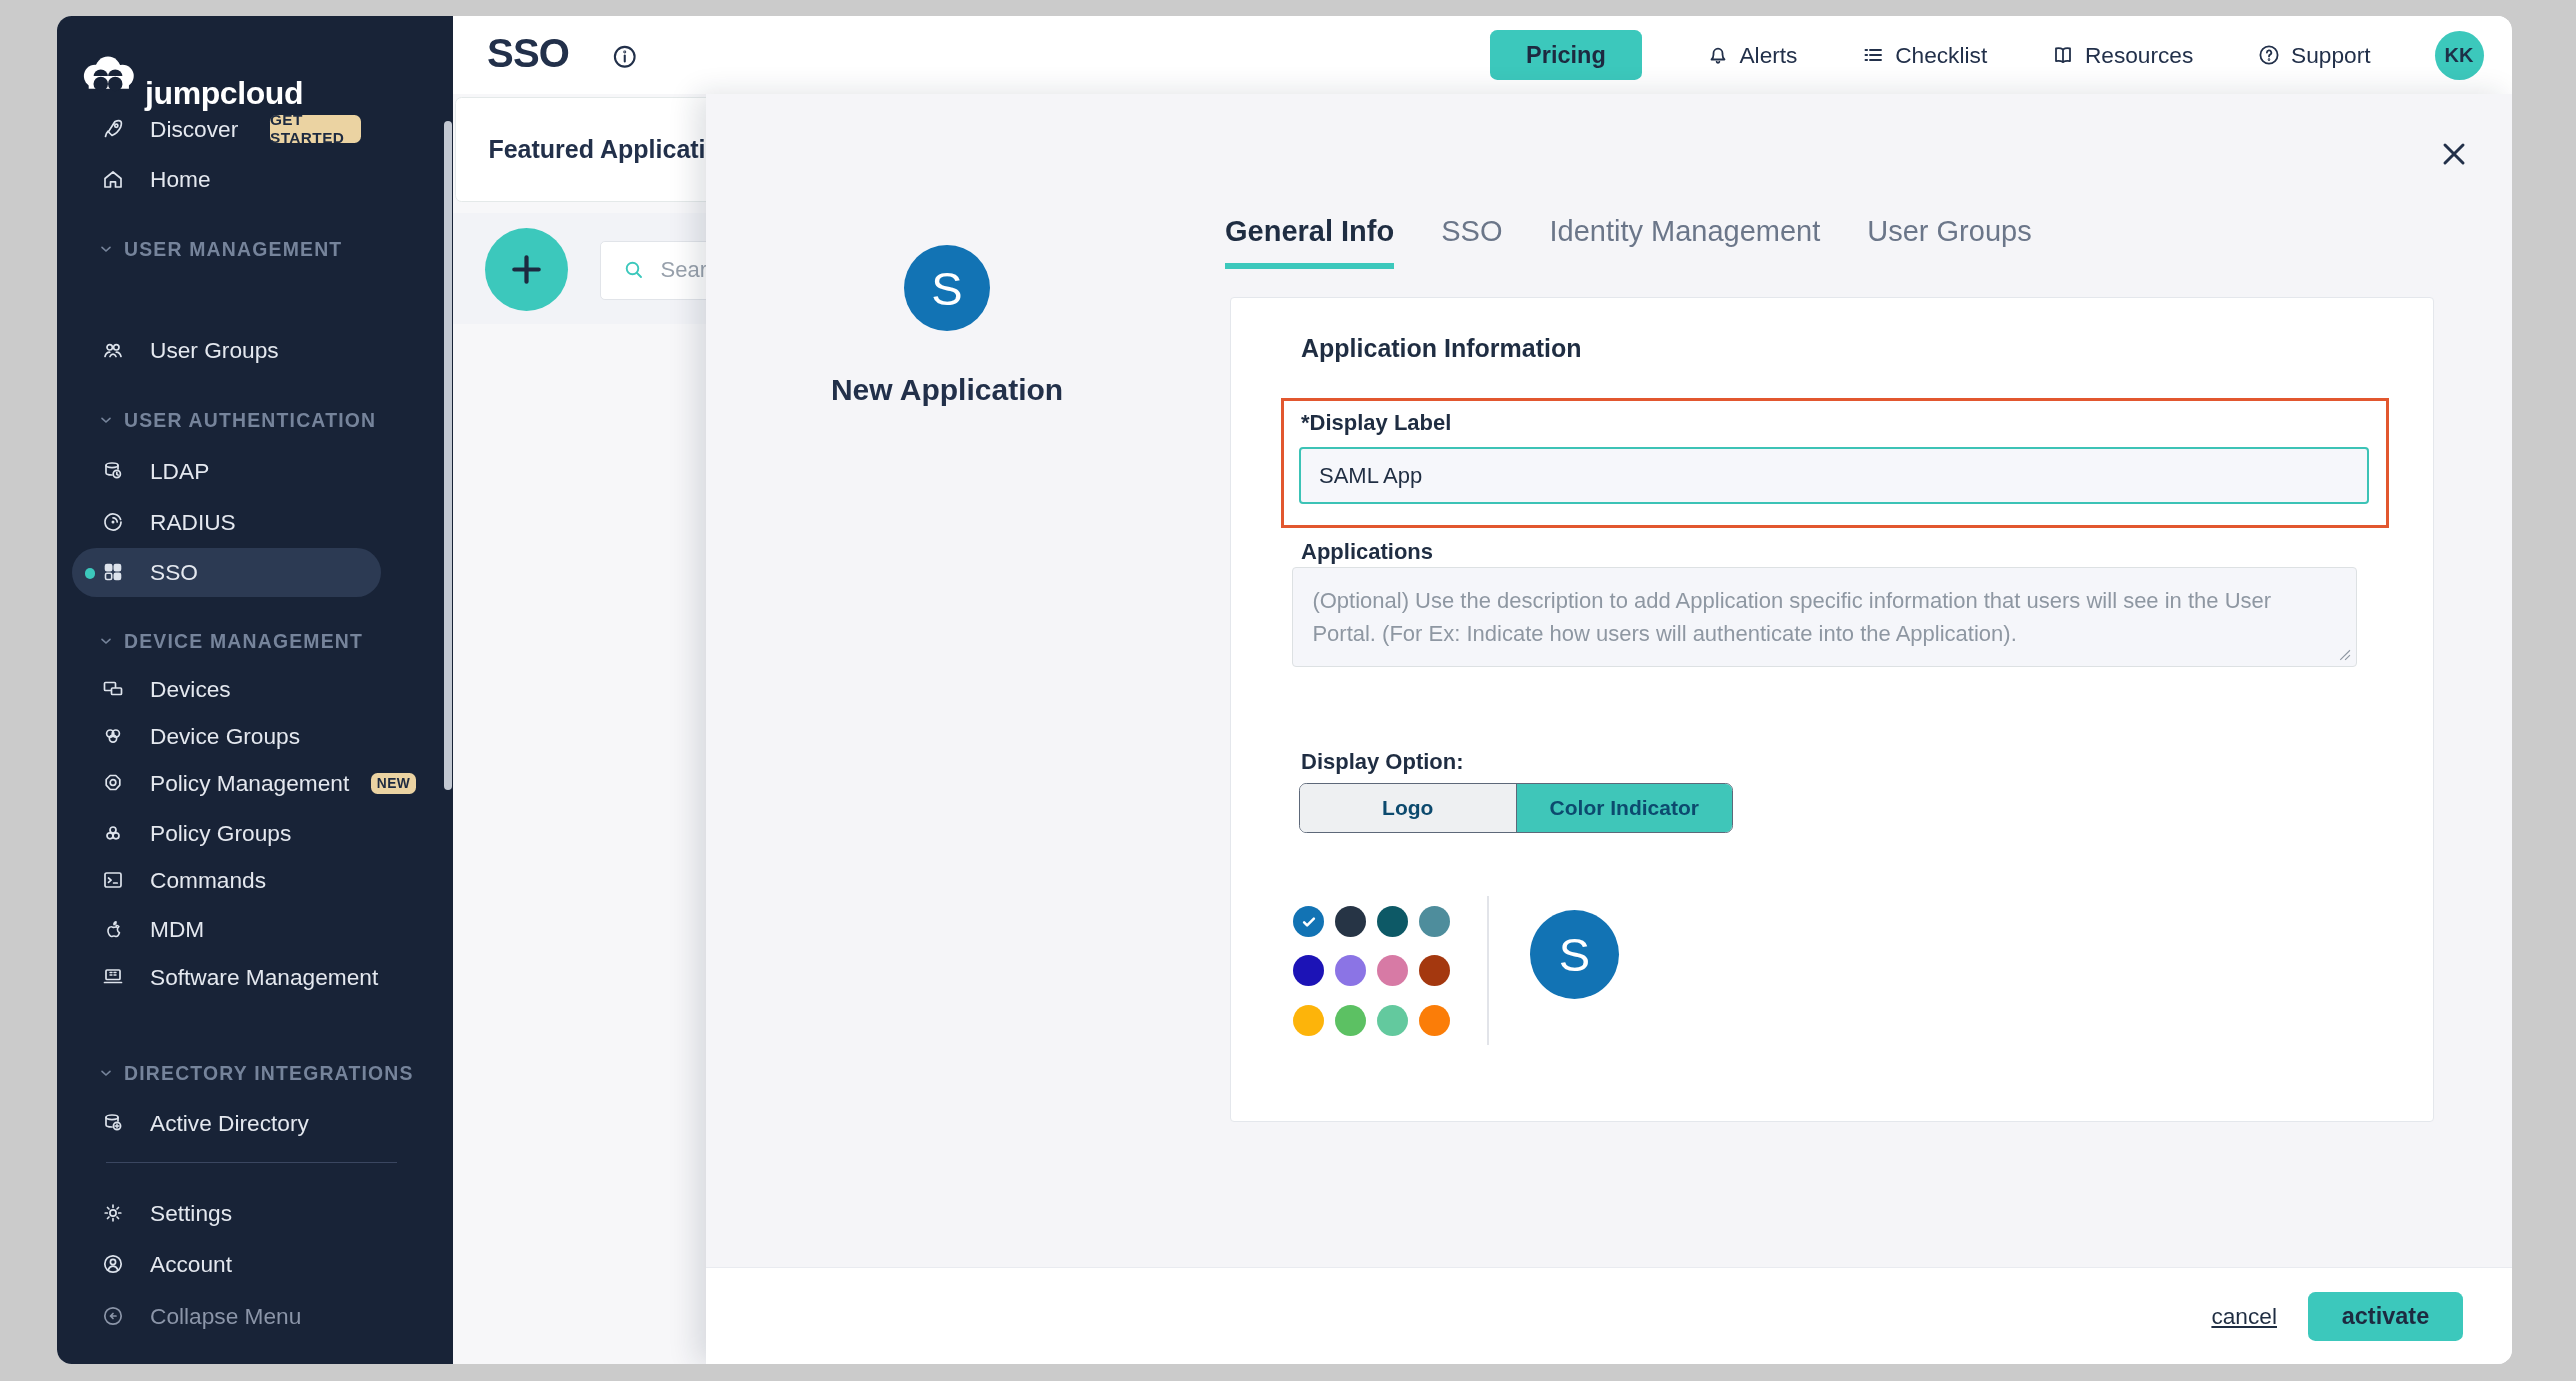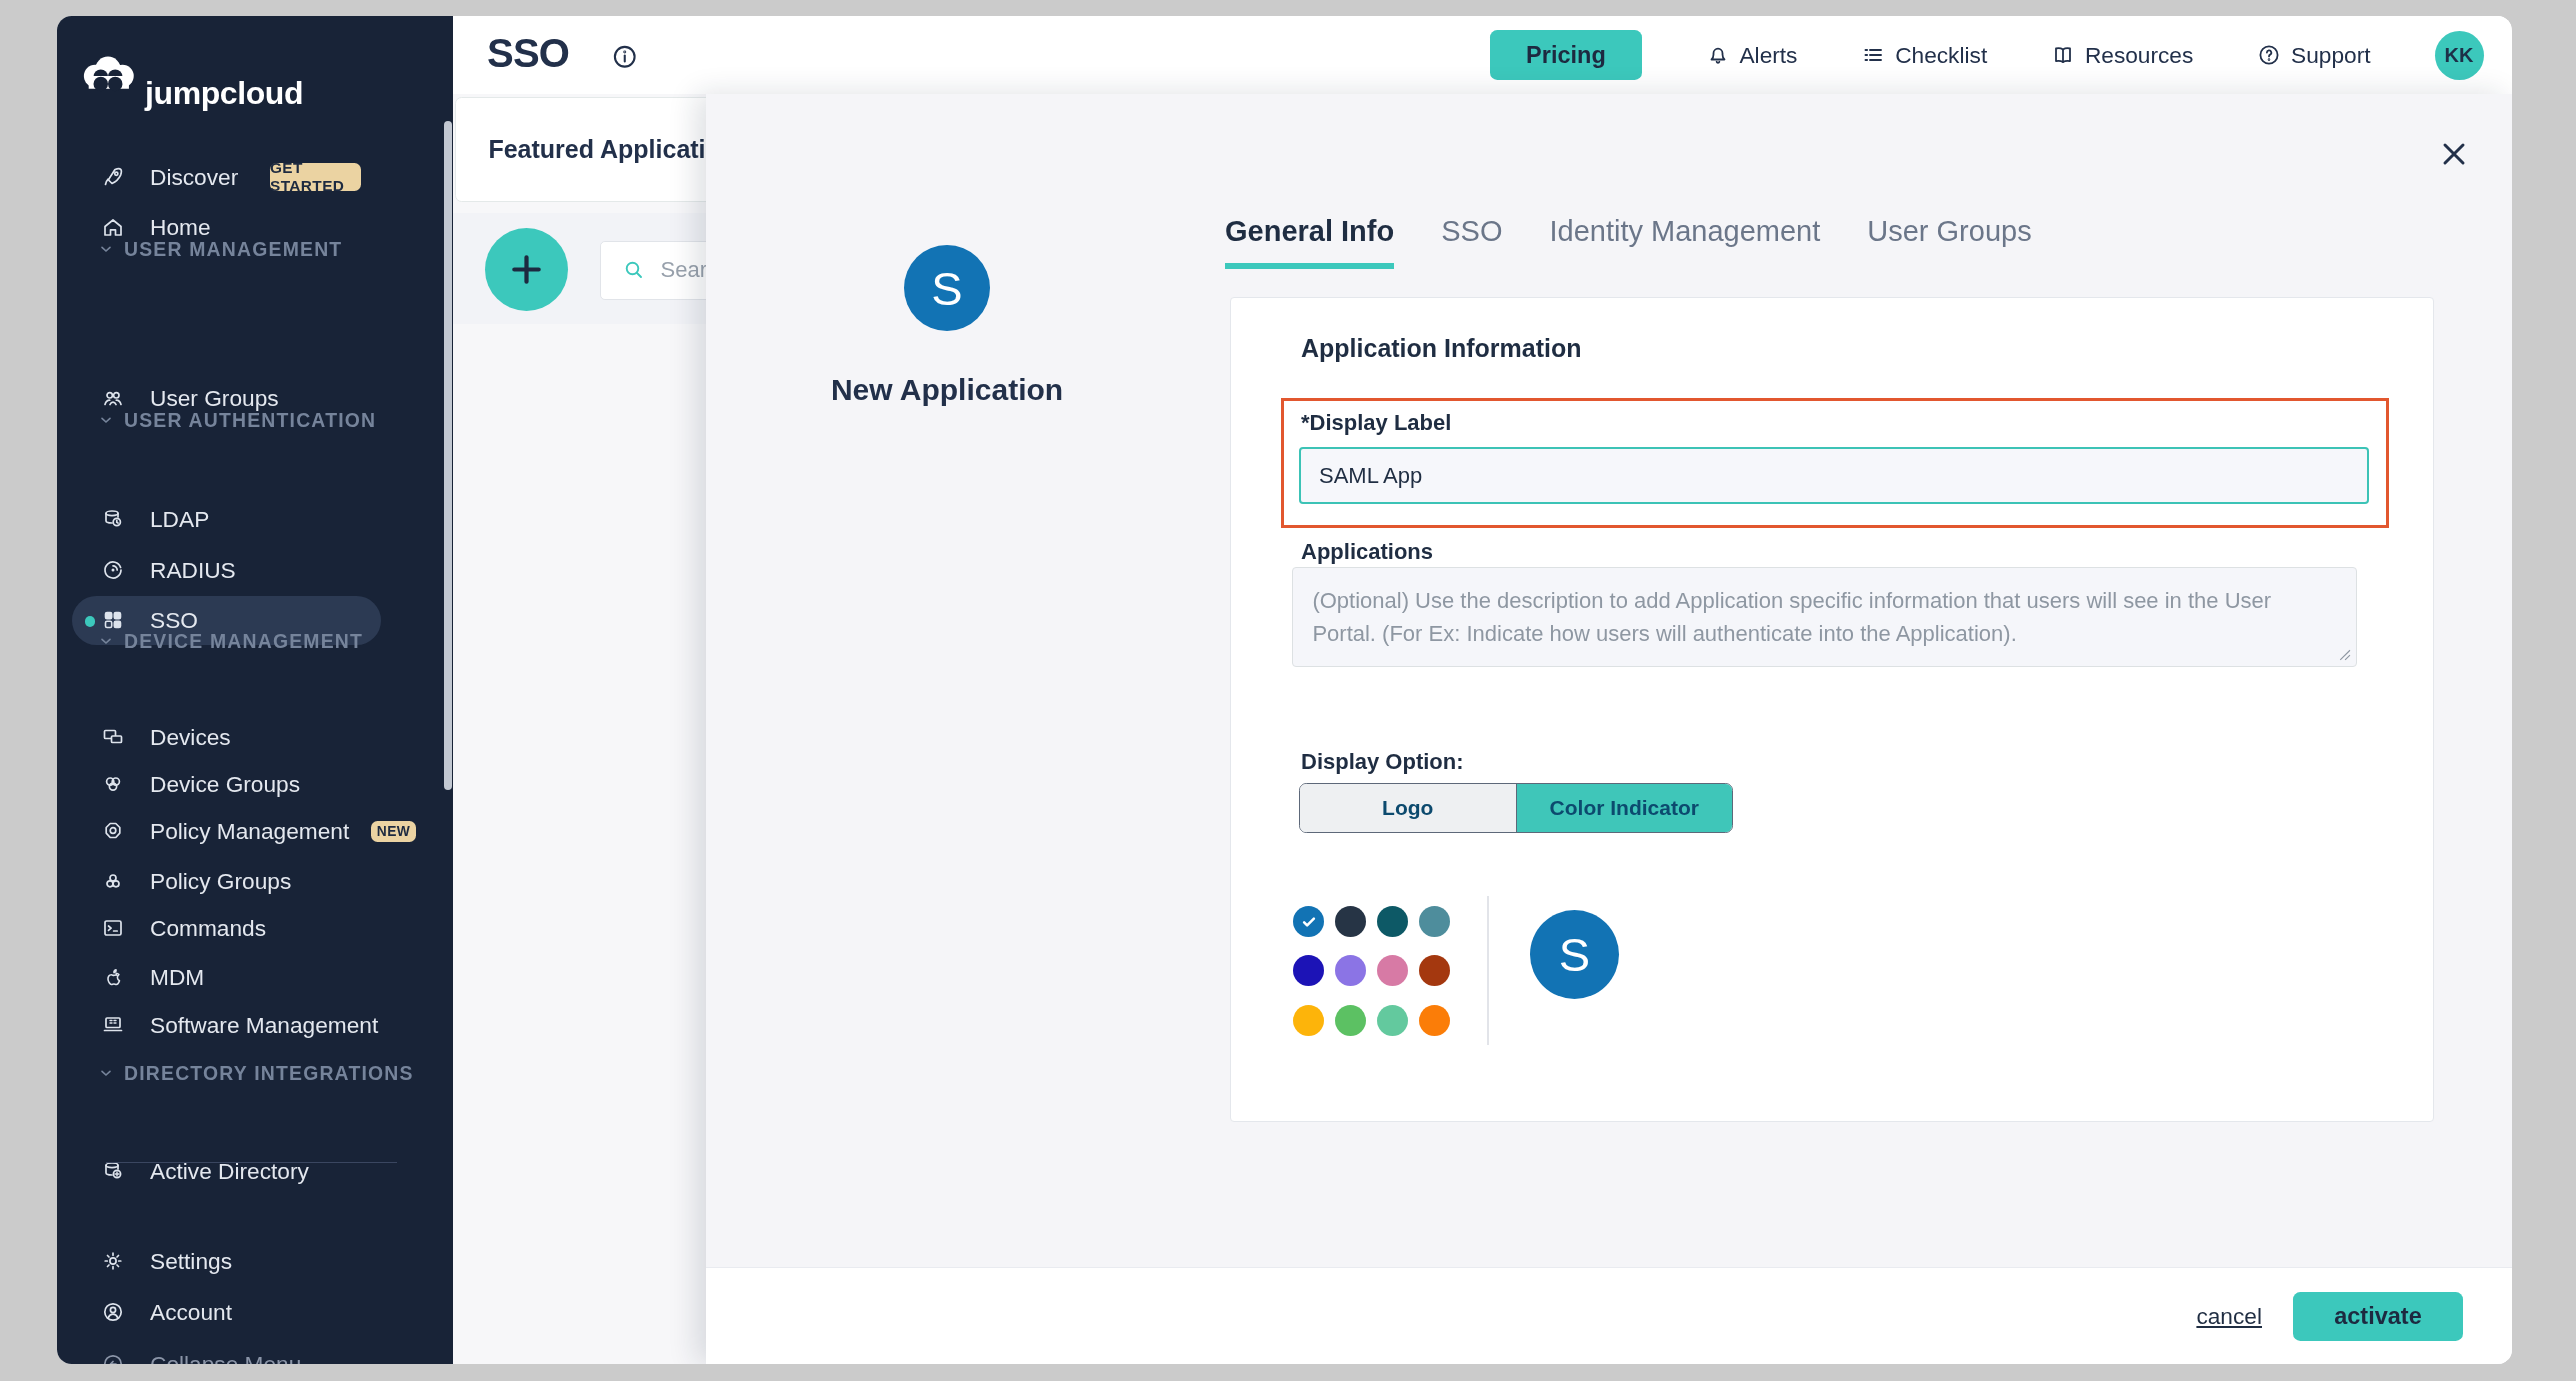--- a/index.html
+++ b/index.html
@@ -3,21 +3,21 @@
 <meta charset="utf-8">
 <style>
   html,body{margin:0;padding:0;background:#cbcbcb;font-family:"Liberation Sans",sans-serif;}
   .screen{position:relative;width:2576px;height:1382px;background:#cbcbcb;overflow:hidden;}
   .app{position:absolute;left:57px;top:16px;width:2455px;height:1348px;background:#ffffff;border-radius:14.6px;overflow:hidden;}
 
   
   .sidebar{position:absolute;left:0;top:0;width:396px;height:100%;background:#182337;}
   .logo{position:absolute;left:22px;top:19.4px;display:flex;align-items:center;gap:8px;}
   .logo-text{color:#ffffff;font-size:32px;font-weight:bold;letter-spacing:-0.4px;margin-top:40px;}
-  .srow{position:absolute;left:0;width:335px;height:50px;display:flex;align-items:center;cursor:pointer;margin-top:48px;}
+  .srow{position:absolute;left:0;width:335px;height:50px;display:flex;align-items:center;cursor:pointer;}
   .srow .nicon{position:absolute;left:44px;width:24px;height:24px;color:#dde3ec;}
   .srow .nlabel{position:absolute;left:93px;color:#e4e8ef;font-size:22.7px;}
   .sec-title{position:absolute;left:4px;width:372px;height:50px;display:flex;align-items:center;}
   .sec-title .chev{position:absolute;left:37px;width:16px;height:16px;color:#76849b;}
   .sec-title .stext{position:absolute;left:63px;color:#76849b;font-size:19.4px;font-weight:bold;letter-spacing:1.2px;}
   .pill{position:absolute;left:14.6px;width:309px;height:49px;background:#2c3a53;border-radius:25px;}
   .active-dot{position:absolute;left:27.5px;top:21px;width:10.5px;height:10.5px;border-radius:50%;background:#3cc8bc;}
   .badge{position:absolute;background:#ebd3a2;color:#1d2a40;font-weight:bold;border-radius:6.5px;display:flex;align-items:center;justify-content:center;}
   .badge.getstarted{left:213px;top:11.3px;width:91px;height:28px;font-size:15.4px;letter-spacing:0.4px;}
   .badge.new{left:314px;top:15.4px;width:45px;height:21px;font-size:13.8px;letter-spacing:0.4px;}
@@ -72,21 +72,21 @@
   .toggle .opt.off{background:#eef0f2;border-right:1.6px solid #5d6879;}
   .toggle .opt.on{background:#3fc6b9;}
   .swatches{position:absolute;left:62px;top:608px;width:157px;height:129px;}
   .swatch{position:absolute;width:31px;height:31px;border-radius:50%;cursor:pointer;display:flex;align-items:center;justify-content:center;}
   .swatch svg{width:18px;height:18px;color:#ffffff;}
   .vdivider{position:absolute;left:256px;top:598px;width:2.4px;height:149px;background:#e2e4e9;}
   .preview-circle{position:absolute;left:299px;top:612px;width:89px;height:89px;border-radius:50%;background:#1273b4;color:#ffffff;font-size:47px;display:flex;align-items:center;justify-content:center;}
 
   .modal-footer{position:absolute;left:0;top:1173px;width:100%;height:97px;background:#ffffff;border-top:1.6px solid #e9ebf0;display:flex;align-items:center;justify-content:flex-end;gap:31px;padding-right:49px;box-sizing:border-box;}
   .cancel-link{color:#1f2d42;font-size:22.7px;text-decoration:underline;cursor:pointer;}
-  .activate-btn{width:170px;height:49px;background:#3cc8bc;border:none;border-radius:7.3px;color:#1d2a40;font-size:23.5px;font-weight:bold;cursor:pointer;font-family:inherit;}
+  .activate-btn{width:155px;height:49px;background:#3cc8bc;border:none;border-radius:7.3px;color:#1d2a40;font-size:23.5px;font-weight:bold;cursor:pointer;font-family:inherit;}
   svg{display:block;}
 </style>
 </head>
 <body>
 
 <div class="screen">
 <div class="app">
 
   <nav class="sidebar">
     <div class="logo">

